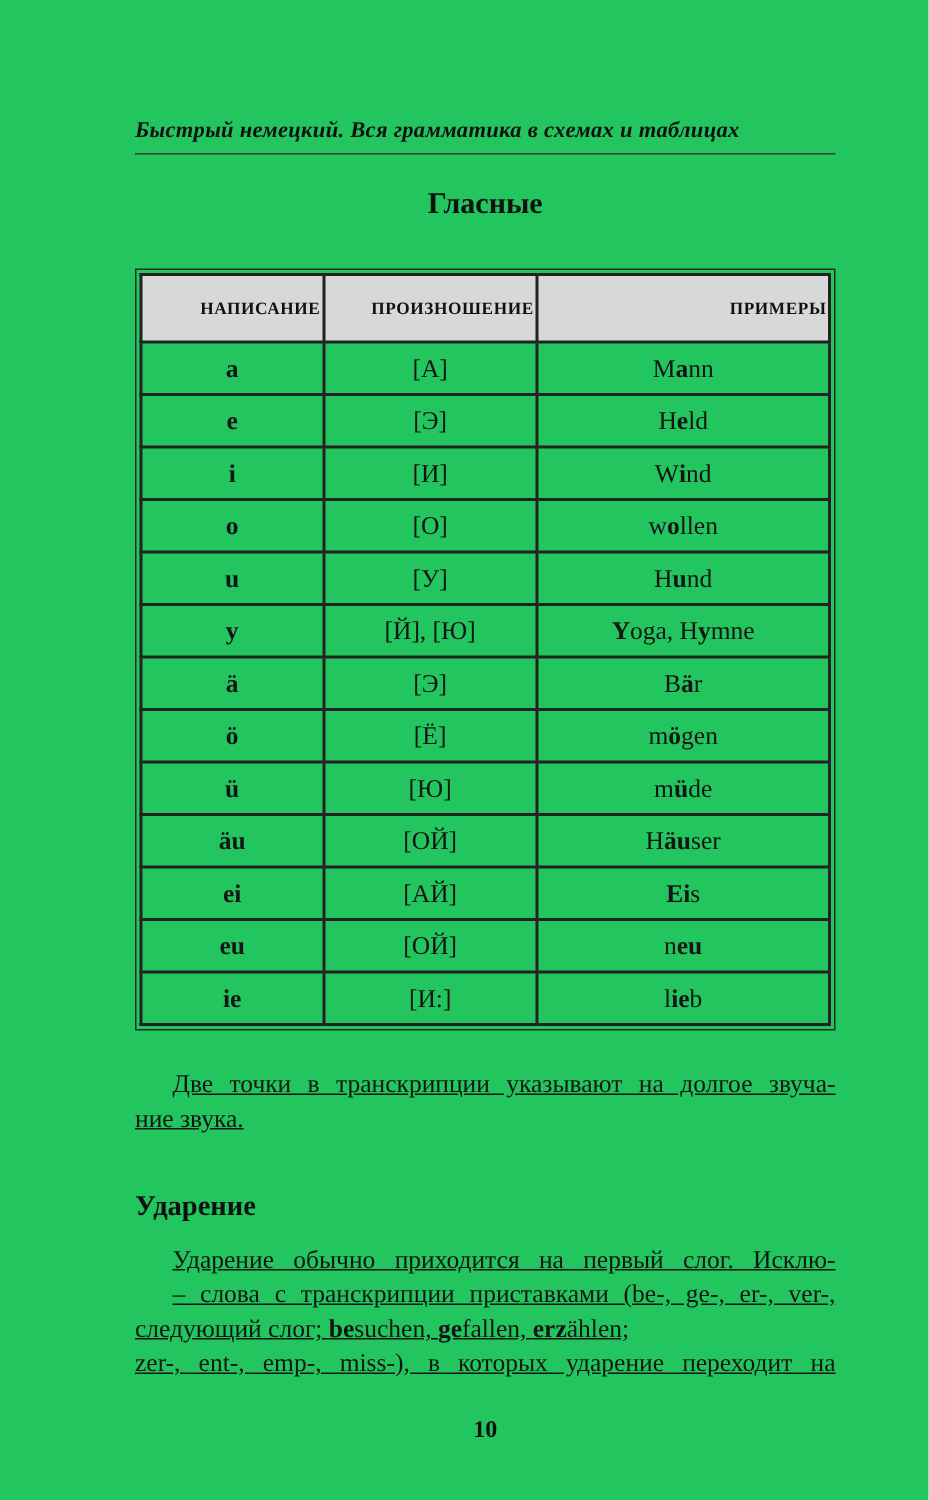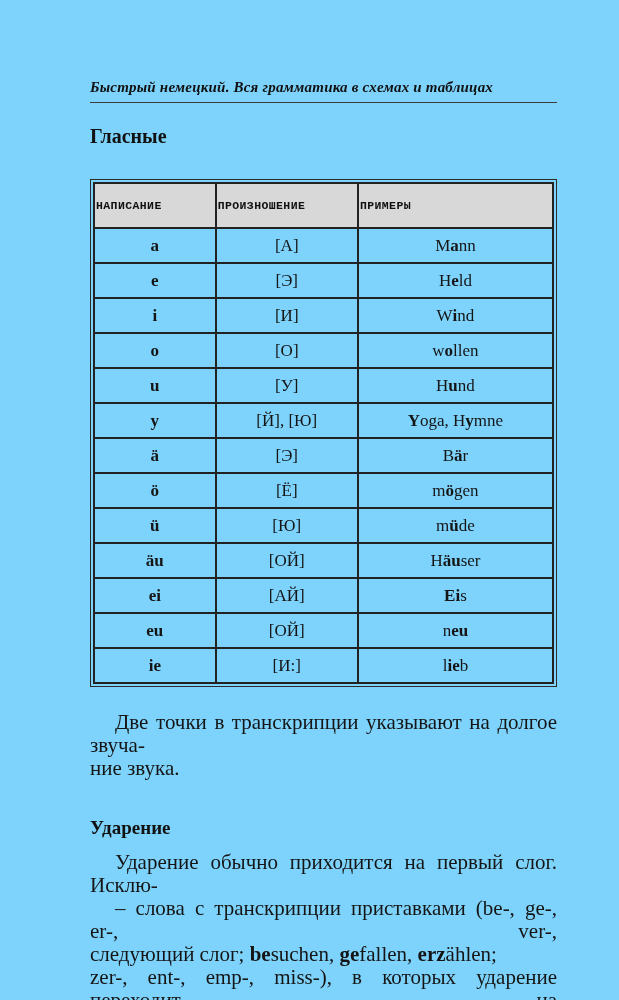--- a/index.html
+++ b/index.html
@@ -1,20 +1,20 @@
 <!DOCTYPE html>
 <html style="--header-bg: #d8d8d8;"><head>
 <meta charset="utf-8">
 <style>
   html, body { margin: 0; padding: 0; background: #ffffff; }
   .page {
     position: relative;
     width: 619px;
     height: 1000px;
-    background: #7dd3fc;
+    background: #22c55e;
     color: #1a1a1a;
     font-family: "Liberation Serif", serif;
     overflow: hidden;
   }
   .content {
     position: absolute;
     left: 90px;
     top: 0;
     width: 467px;
   }
@@ -28,61 +28,61 @@
     color: #111;
   }
   .header-rule {
     margin-top: 6px;
     border: none;
     border-top: 1.5px solid #3a3a3a;
     height: 0;
   }
   h1.vowels-title {
     margin: 22px 0 0 0;
-    text-align: left;
+    text-align: center;
     font-size: 20px;
     font-weight: bold;
     color: #111;
   }
   .tbl-outer {
     margin-top: 31px;
     border: 1px solid #2a2a2a;
     padding: 2px;
   }
   table.vowels {
     width: 100%;
     border-collapse: collapse;
     table-layout: fixed;
   }
   table.vowels th {
     background: var(--header-bg, #d8d8d8);
-    font-family: Liberation Mono, monospace;
+    font-family: Liberation Serif, serif;
     font-size: 11.5px;
     font-weight: bold;
     letter-spacing: 0.4px;
     color: #111;
     height: 41px;
     border: 2px solid #222;
-    text-align: left;
+    text-align: right;
     vertical-align: middle;
   }
   table.vowels td {
     border: 2px solid #222;
     height: 31px;
     text-align: center;
     vertical-align: middle;
     font-size: 17px;
     color: #151515;
   }
   col.c1 { width: 26.5%; }
   col.c2 { width: 31%; }
   col.c3 { width: 42.5%; }
   td.c-spell { font-weight: bold; font-size: 16.5px; }
   .b { font-weight: bold; }
-  .para { margin-top: 24px; font-size: 21px; color: #151515; }
+  .para { margin-top: 24px; font-size: 17px; color: #151515; text-decoration: underline; }
   .para .line { line-height: 23px; white-space: nowrap; }
   .para .line.just { white-space: normal; text-align: justify; text-align-last: justify; }
   .para .line.indent { text-indent: 25px; }
   h2.stress-title {
     margin: 37px 0 0 0;
     text-align: left;
     font-size: 19px;
     font-weight: bold;
     color: #111;
   }

